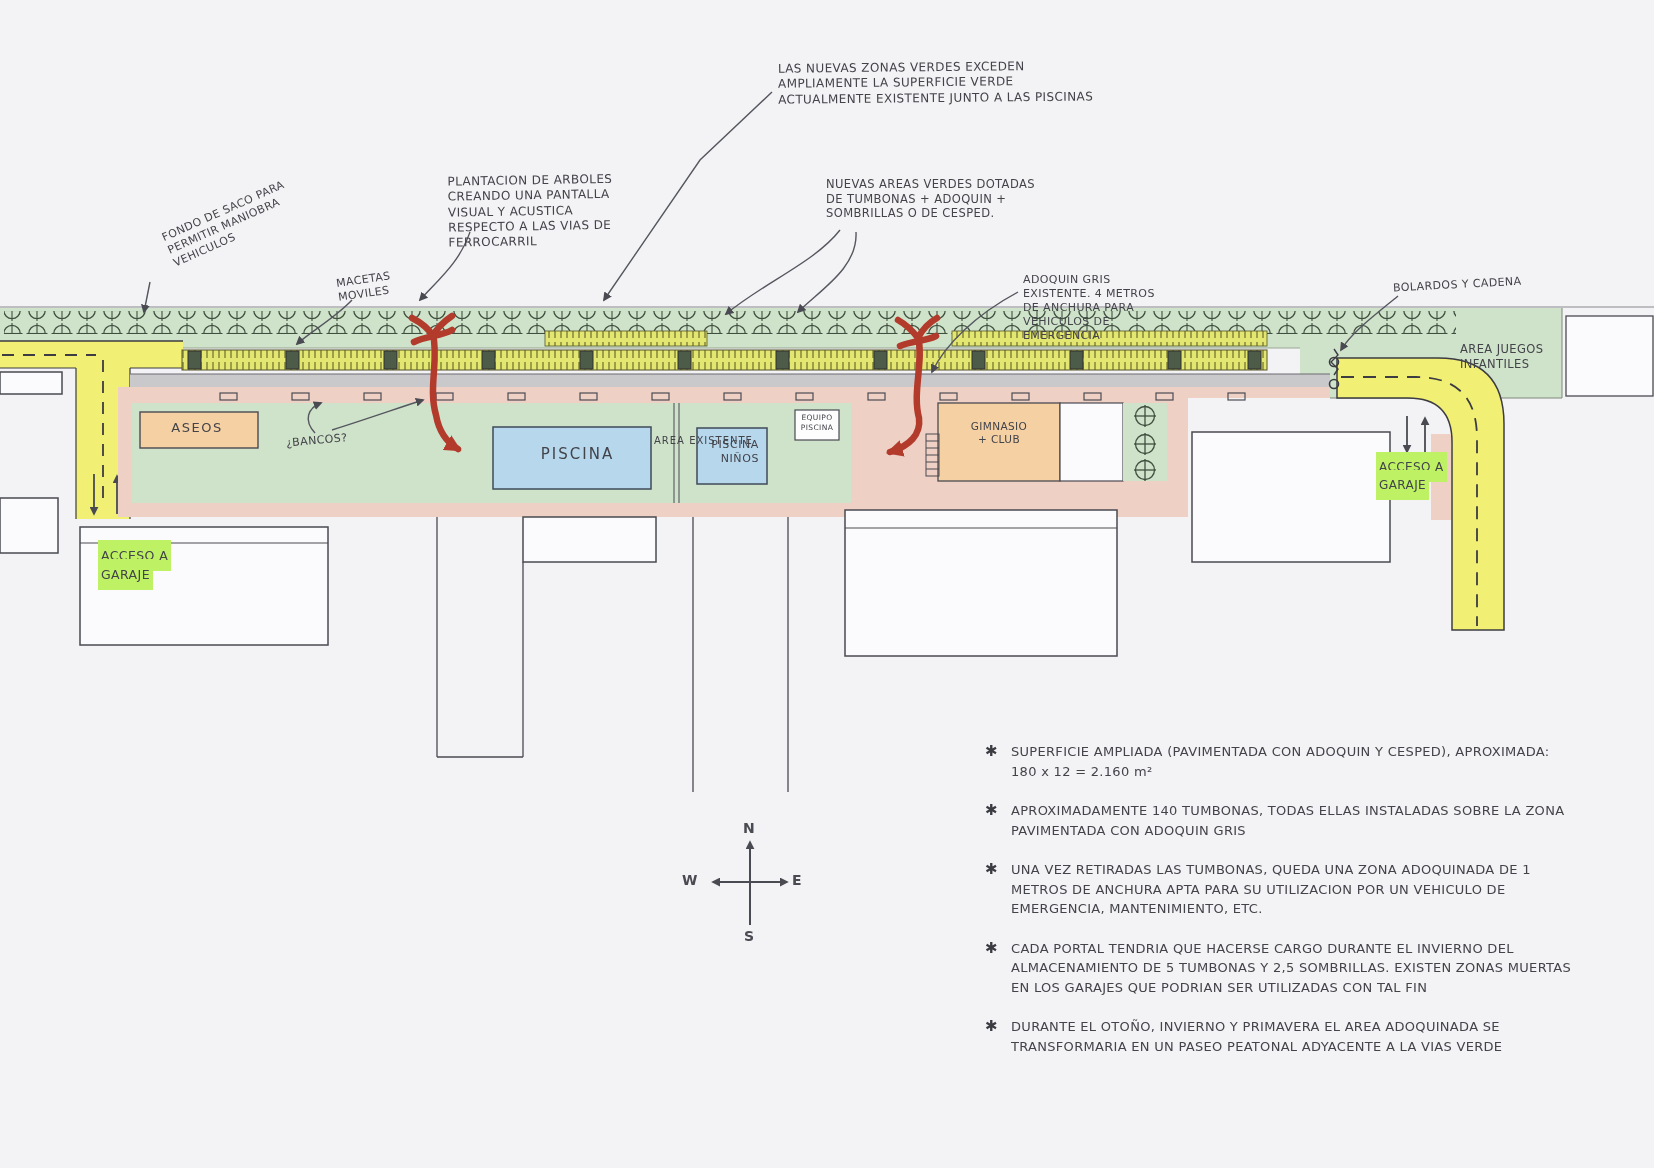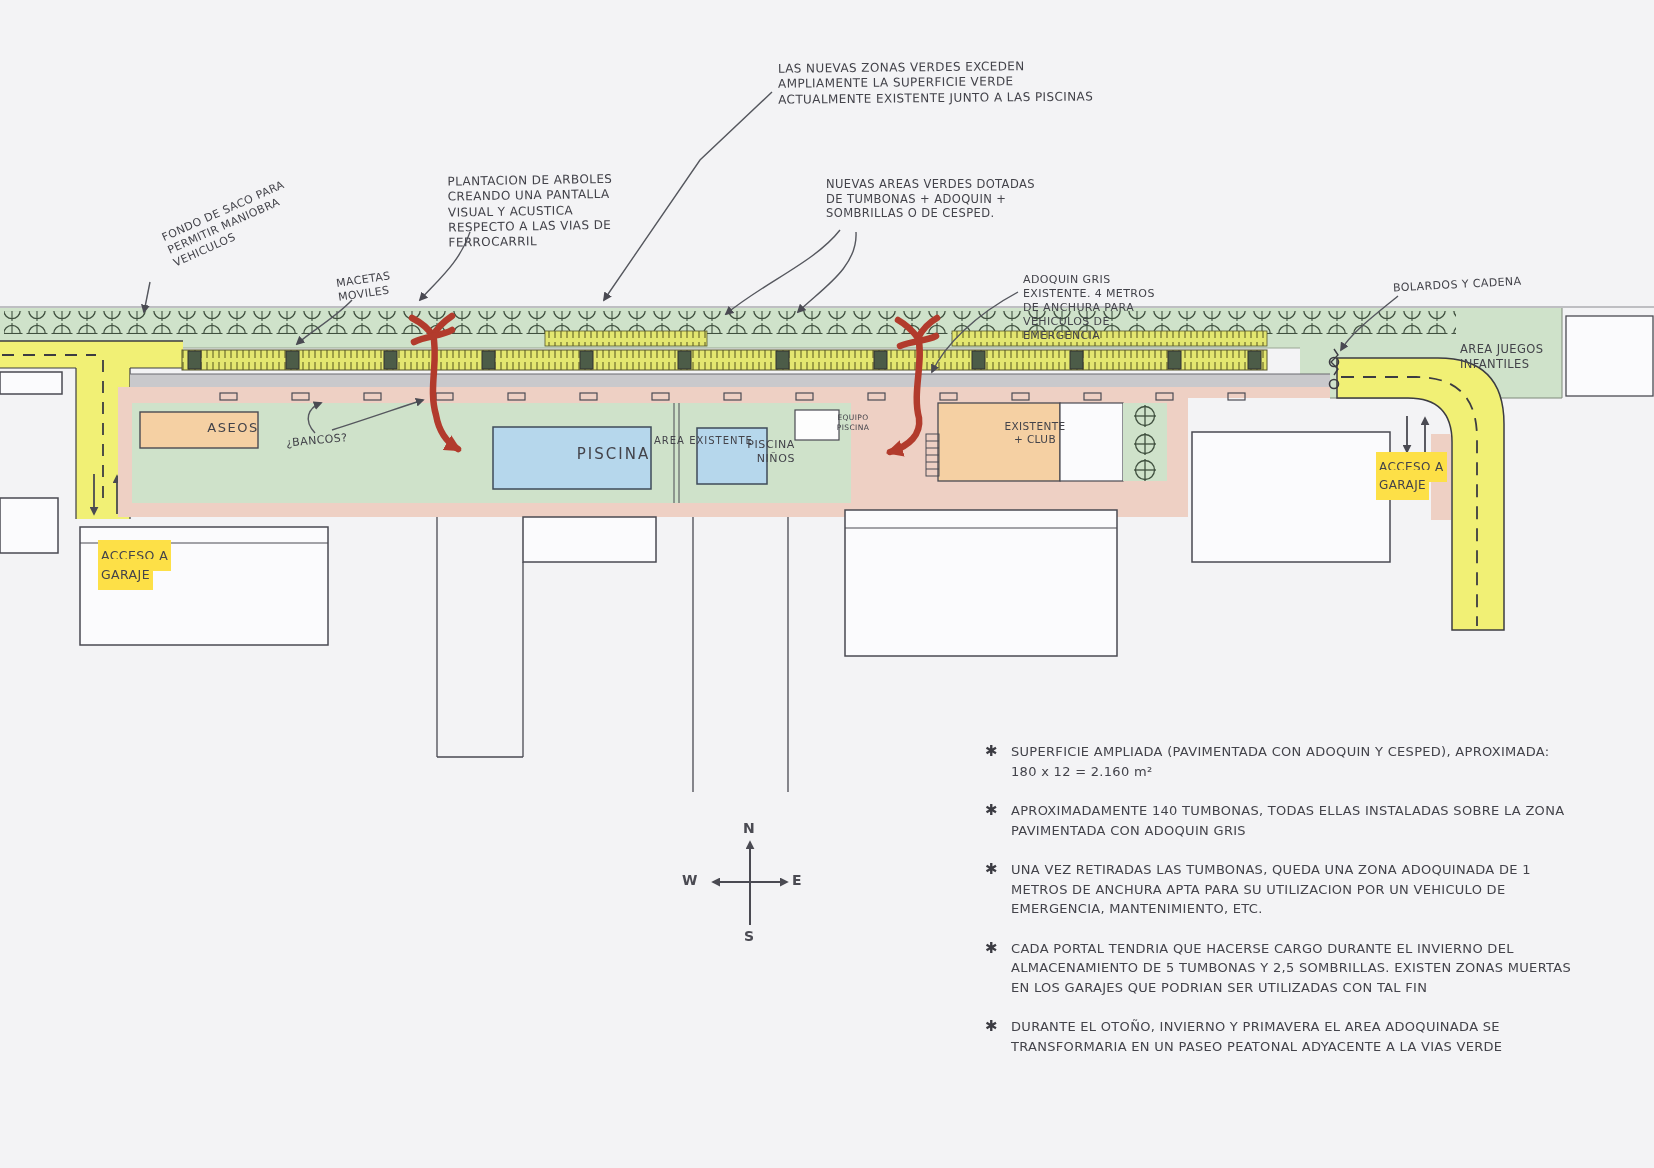--- a/index.html
+++ b/index.html
@@ -1,21 +1,21 @@
 <!DOCTYPE html>
 <html><head>
 <meta charset="utf-8">
 <style>
   html,body{margin:0;padding:0;background:#e9e9ec;}
   #canvas{position:relative;width:1654px;height:1168px;background:#f3f3f5;overflow:hidden;
           font-family:"DejaVu Sans",sans-serif;color:#3b3b42;}
   #plan-svg{position:absolute;left:0;top:0;}
   .hand{position:absolute;letter-spacing:.4px;line-height:1.28;color:#43434a;}
-  .ctr{text-align:center;padding-left:36px;}
-  .hl{background:#fde047;padding:8px 3px;box-decoration-break:clone;-webkit-box-decoration-break:clone;}
+  .ctr{text-align:center;}
+  .hl{background:#bef264;padding:8px 3px;box-decoration-break:clone;-webkit-box-decoration-break:clone;}
   
   #a-new-green-zones{left:778px;top:60px;width:322px;font-size:12px;transform:rotate(-.6deg);}
   #a-tree-planting{left:448px;top:173px;width:185px;font-size:12px;transform:rotate(-1deg);}
   #a-new-green-areas{left:826px;top:177px;width:218px;font-size:11.5px;}
   #a-gray-paving{left:1023px;top:251px;width:150px;font-size:11px;margin-top:22px;}
   #a-bollards{left:1393px;top:278px;width:130px;font-size:11px;transform:rotate(-3deg);}
   #a-cul-de-sac{left:160px;top:232px;width:140px;font-size:11px;transform:rotate(-24deg);transform-origin:0 0;}
   #a-macetas{left:337px;top:272px;width:70px;font-size:11px;transform:rotate(-8deg);}
   #a-bancos{left:286px;top:433px;width:80px;font-size:11px;transform:rotate(-5deg);}
   #a-area-existente{left:654px;top:391px;width:130px;font-size:10px;letter-spacing:1px;margin-top:44px;}
@@ -231,21 +231,21 @@
   <div id="a-bollards" class="hand">BOLARDOS Y CADENA</div>
   <div id="a-cul-de-sac" class="hand">FONDO DE SACO PARA PERMITIR MANIOBRA VEHICULOS</div>
   <div id="a-macetas" class="hand">MACETAS MOVILES</div>
   <div id="a-bancos" class="hand">¿BANCOS?</div>
   <div id="a-area-existente" class="hand">AREA EXISTENTE</div>
 
   <div id="l-aseos" class="hand ctr">ASEOS</div>
   <div id="l-piscina" class="hand ctr">PISCINA</div>
   <div id="l-ninos" class="hand ctr">PISCINA NIÑOS</div>
   <div id="l-equipo" class="hand ctr">EQUIPO PISCINA</div>
-  <div id="l-gimnasio" class="hand ctr">EXISTENTE + CLUB</div>
+  <div id="l-gimnasio" class="hand ctr">GIMNASIO + CLUB</div>
   <div id="l-juegos" class="hand">AREA JUEGOS INFANTILES</div>
   <div id="l-acceso-left" class="hand">
     <span class="hl">ACCESO A GARAJE</span>
   </div>
   <div id="l-acceso-right" class="hand">
     <span class="hl">ACCESO A GARAJE</span>
   </div>
 
   <div id="c-n" class="hand cletter">N</div>
   <div id="c-w" class="hand cletter">W</div>

